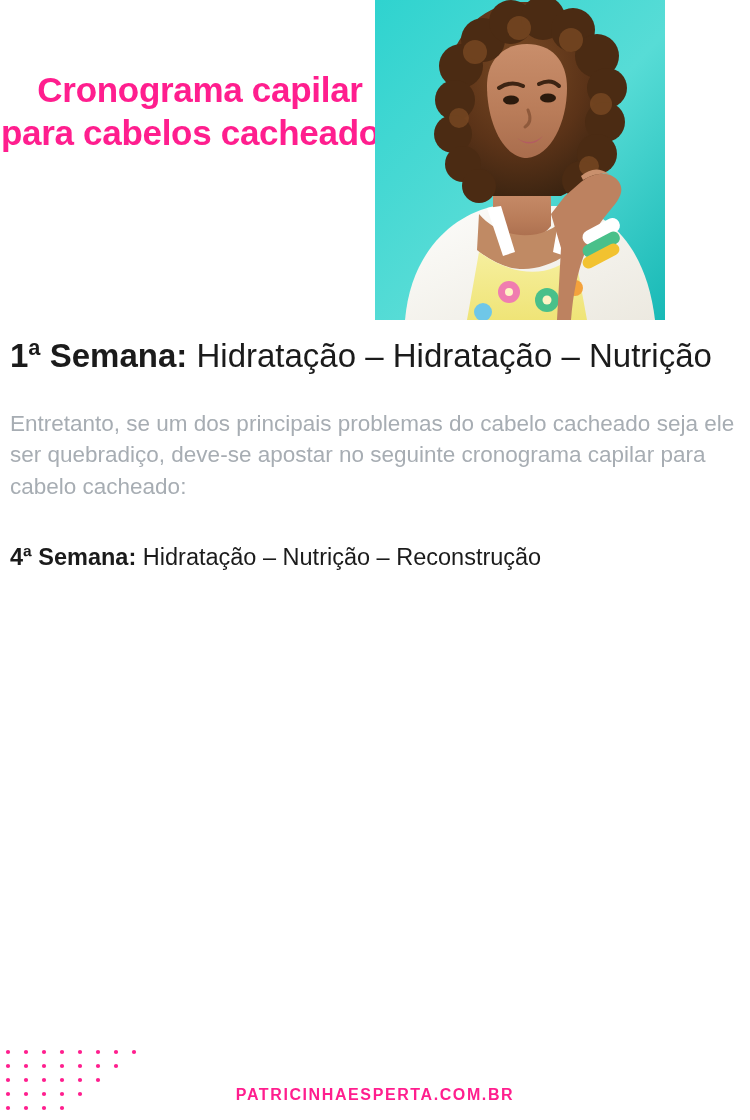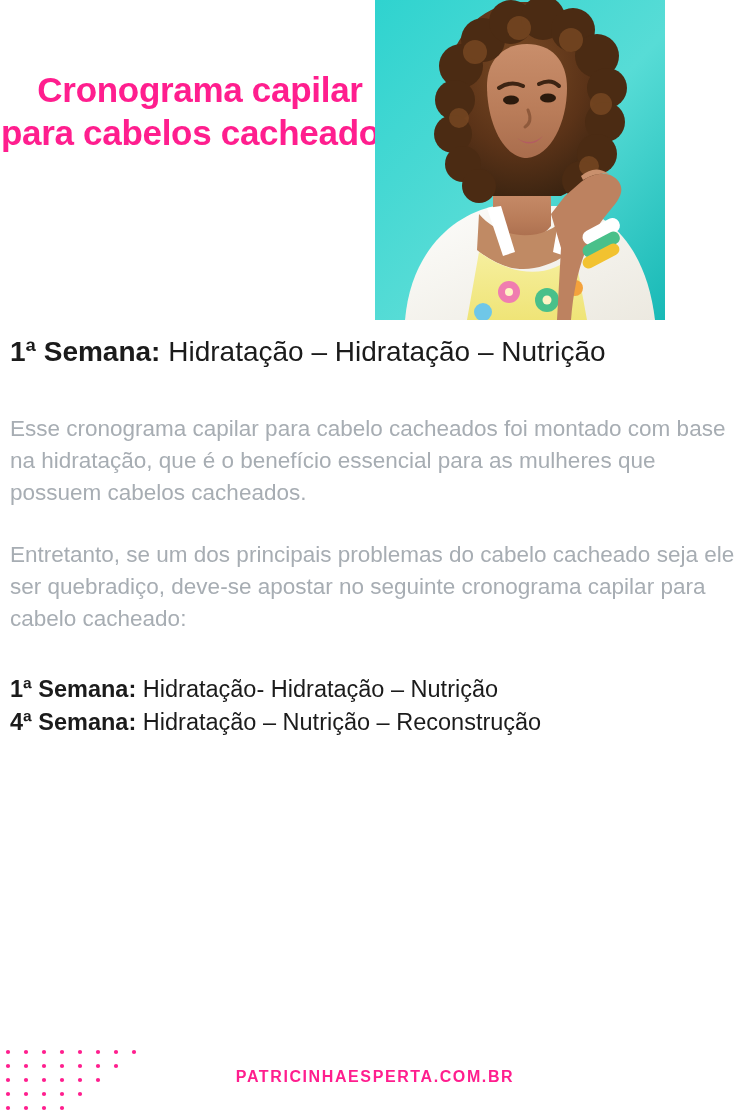--- a/index.html
+++ b/index.html
@@ -52,21 +52,21 @@
 
   .photo svg { display: block; }
 
   
   .sched-top {
     margin-top: 14px;
     padding: 0 8px 0 10px;
   }
 
   .sched-line {
-    font-size: 28px;
+    font-size: 33px;
     line-height: 1.32;
     color: #1b1b1b;
     white-space: nowrap;
   }
 
   .sched-line .wk {
     font-weight: bold;
   }
 
   .sched-line .rest {
@@ -100,21 +100,21 @@
     position: absolute;
     left: 0;
     bottom: 0;
     width: 750px;
     height: 78px;
   }
 
   .site {
     position: absolute;
     left: 0;
-    top: 26px;
+    top: 44px;
     width: 750px;
     text-align: center;
     color: #ff1e8e;
     font-weight: bold;
     font-size: 16px;
     letter-spacing: 1.6px;
   }
 
   .dots {
     position: absolute;
@@ -234,27 +234,23 @@
       </svg>
     </div>
   </div>
 
   <div class="sched-top">
     <div class="sched-line">
       <span class="wk">1ª Semana:</span><span class="rest"> Hidratação – Hidratação – Nutrição</span>
     </div>
   </div>
 
-  <p class="para p1">Esse cronograma capilar para cabelo cacheados foi montado com base na hidratação, que é o benefício essencial para as mulheres que possuem cabelos cacheados.</p>
   <p class="para p2">Entretanto, se um dos principais problemas do cabelo cacheado seja ele ser quebradiço, deve-se apostar no seguinte cronograma capilar para cabelo cacheado:</p>
 
   <div class="sched-bottom">
-    <div class="sched-line">
-      <span class="wk">1ª Semana:</span><span class="rest"> Hidratação- Hidratação – Nutrição</span>
-    </div>
     <div class="sched-line">
       <span class="wk">4ª Semana:</span><span class="rest"> Hidratação – Nutrição – Reconstrução</span>
     </div>
   </div>
 
   <div class="footer">
     <svg class="dots" viewBox="0 0 170 78">
       <g fill="#ff1e8e">
         <circle cx="8" cy="10" r="2.1"></circle>
           <circle cx="26" cy="10" r="2.1"></circle>

